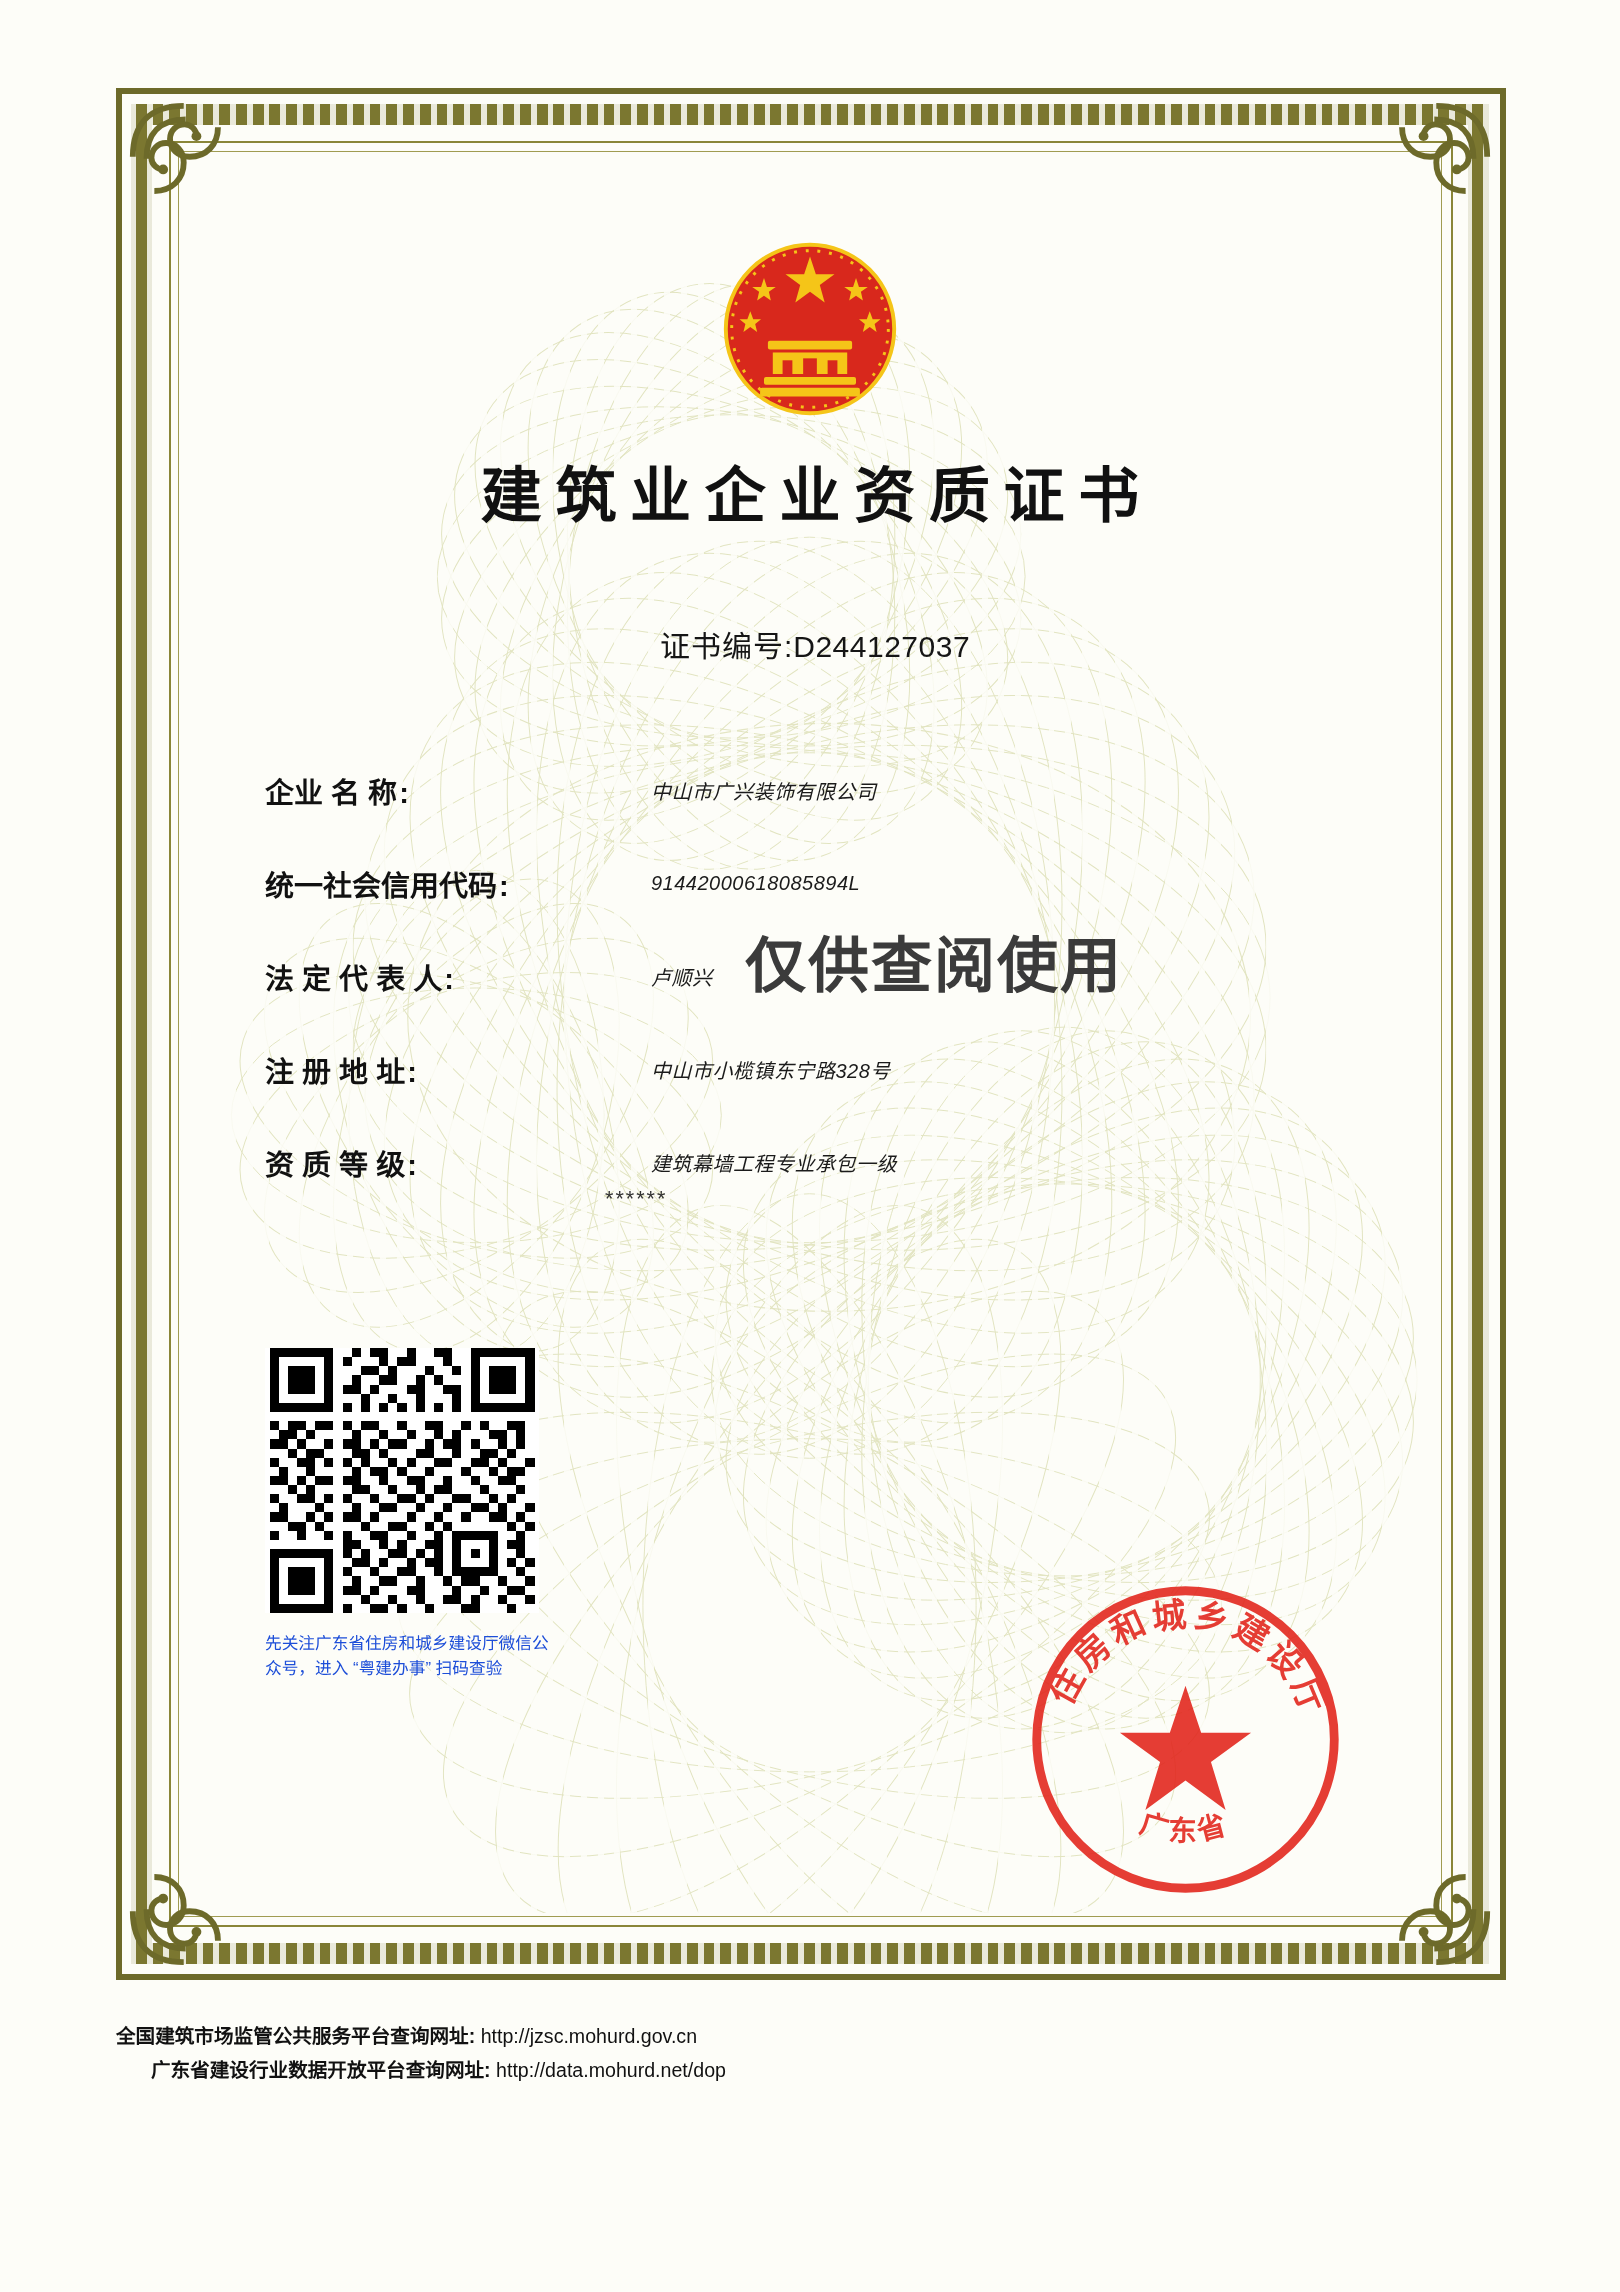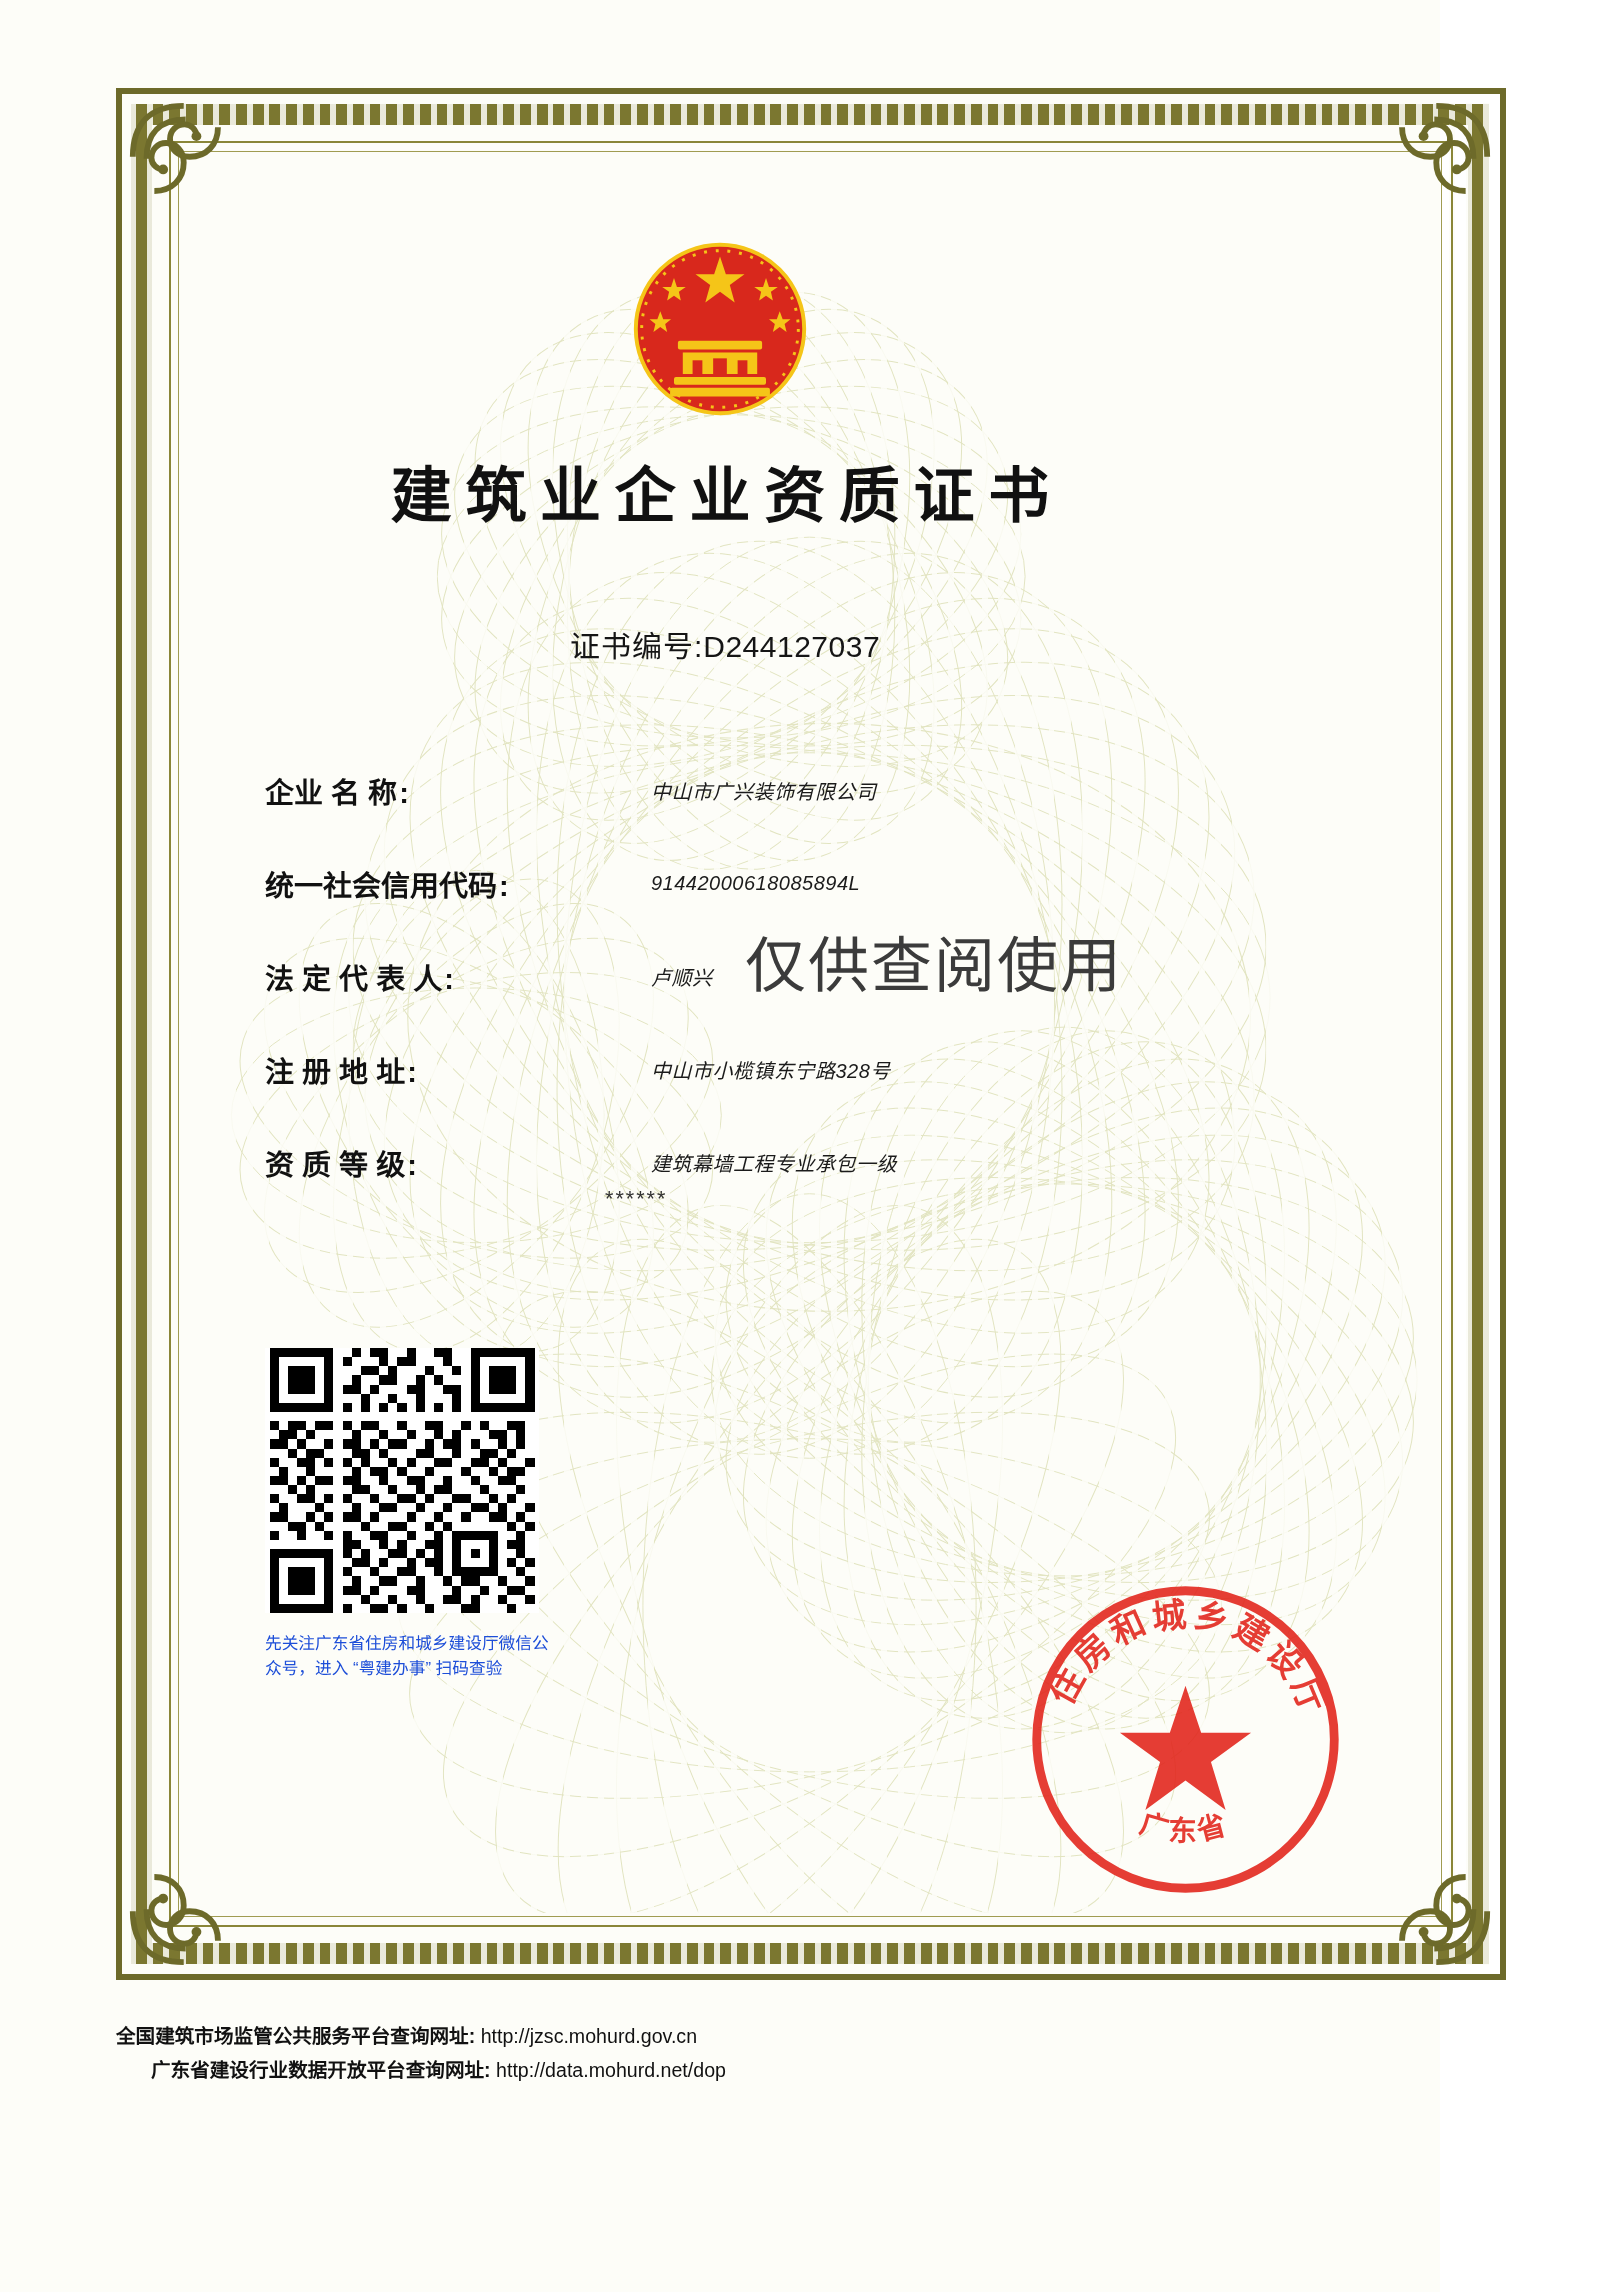--- a/index.html
+++ b/index.html
@@ -14,21 +14,21 @@
     font-family: "Liberation Sans", "DejaVu Sans", sans-serif;
     color: #1a1a1a;
     position: relative;
     overflow: hidden;
   }
 
   
   .page {
     position: absolute;
     left: 0; top: 0;
-    width: 1440px;
+    width: 1620px;
     height: 2293px;
     background: #fdfdf8;
   }
 
   
   .border-outer {
     position: absolute;
     left: 116px;
     top: 88px;
     width: 1390px;
@@ -175,21 +175,21 @@
     letter-spacing: 2px;
     color: #333;
   }
 
   
   .watermark {
     position: absolute;
     left: 745px;
     top: 916px;
     font-size: 61px;
-    font-weight: normal;
+    font-weight: bold;
     color: #2b2b2b;
     letter-spacing: 2px;
     opacity: 0.92;
     font-family: "DejaVu Sans", sans-serif;
   }
 
   
   .qr-wrap {
     position: absolute;
     left: 265px;

